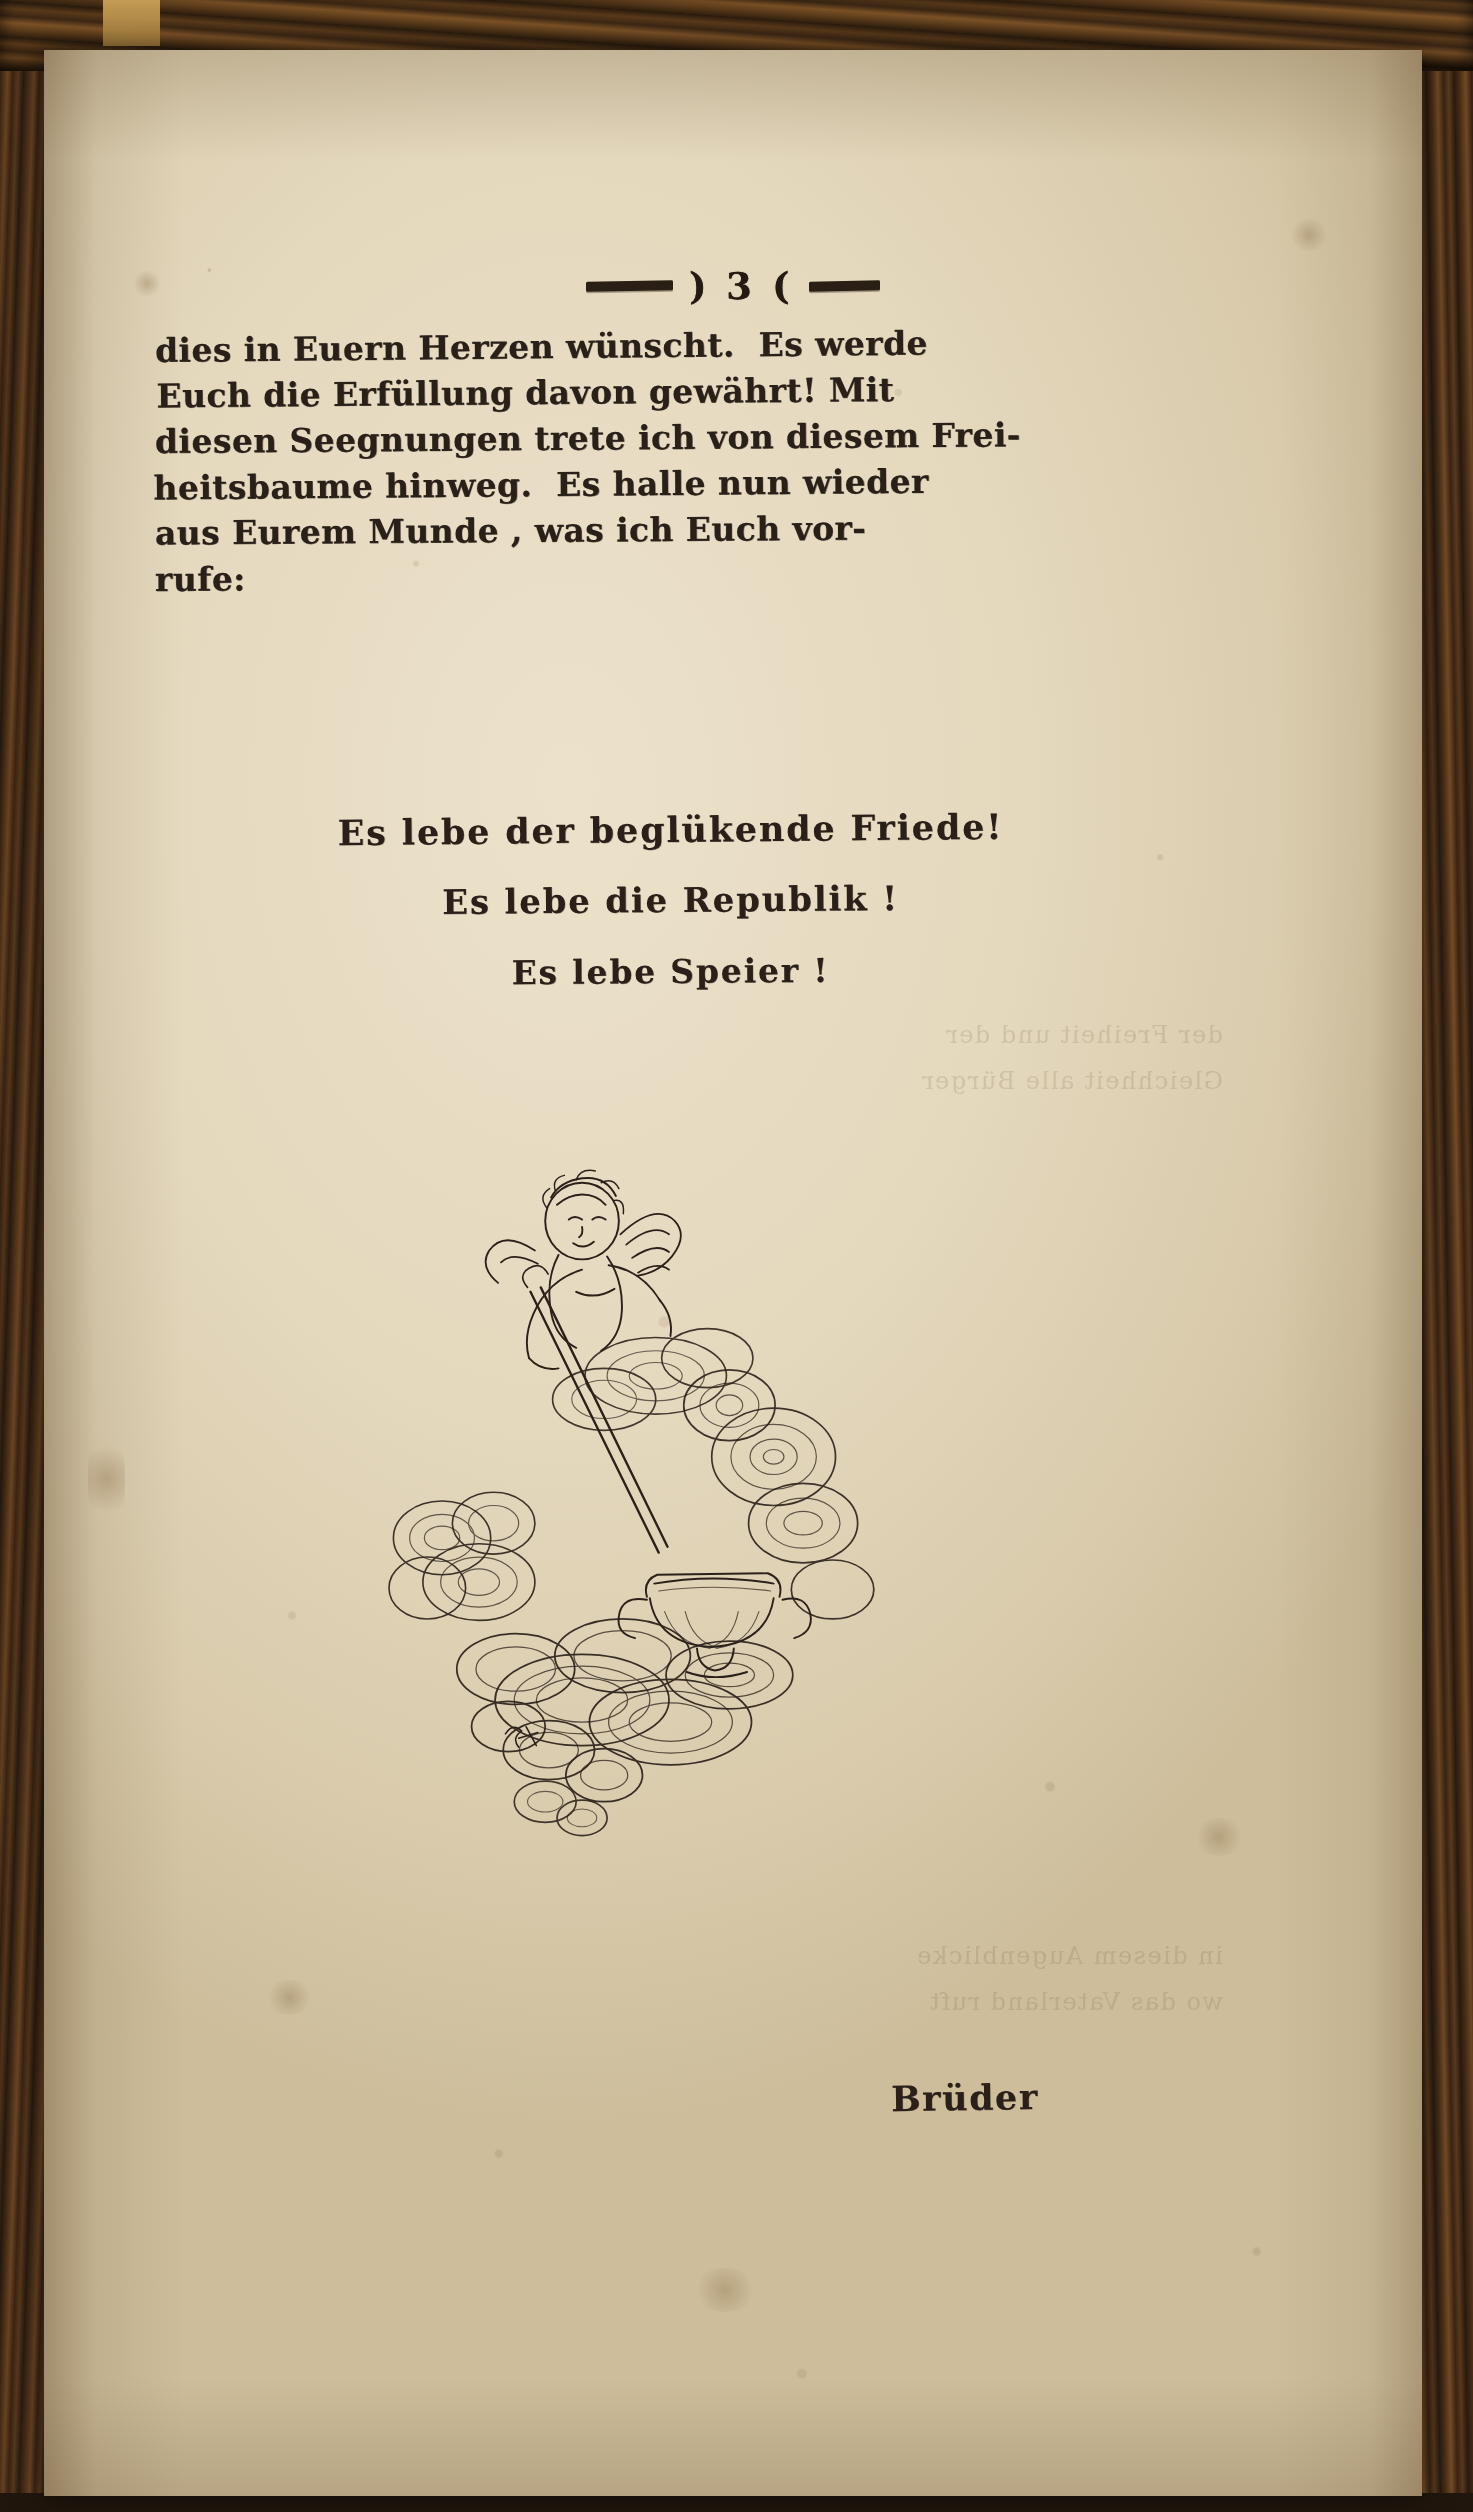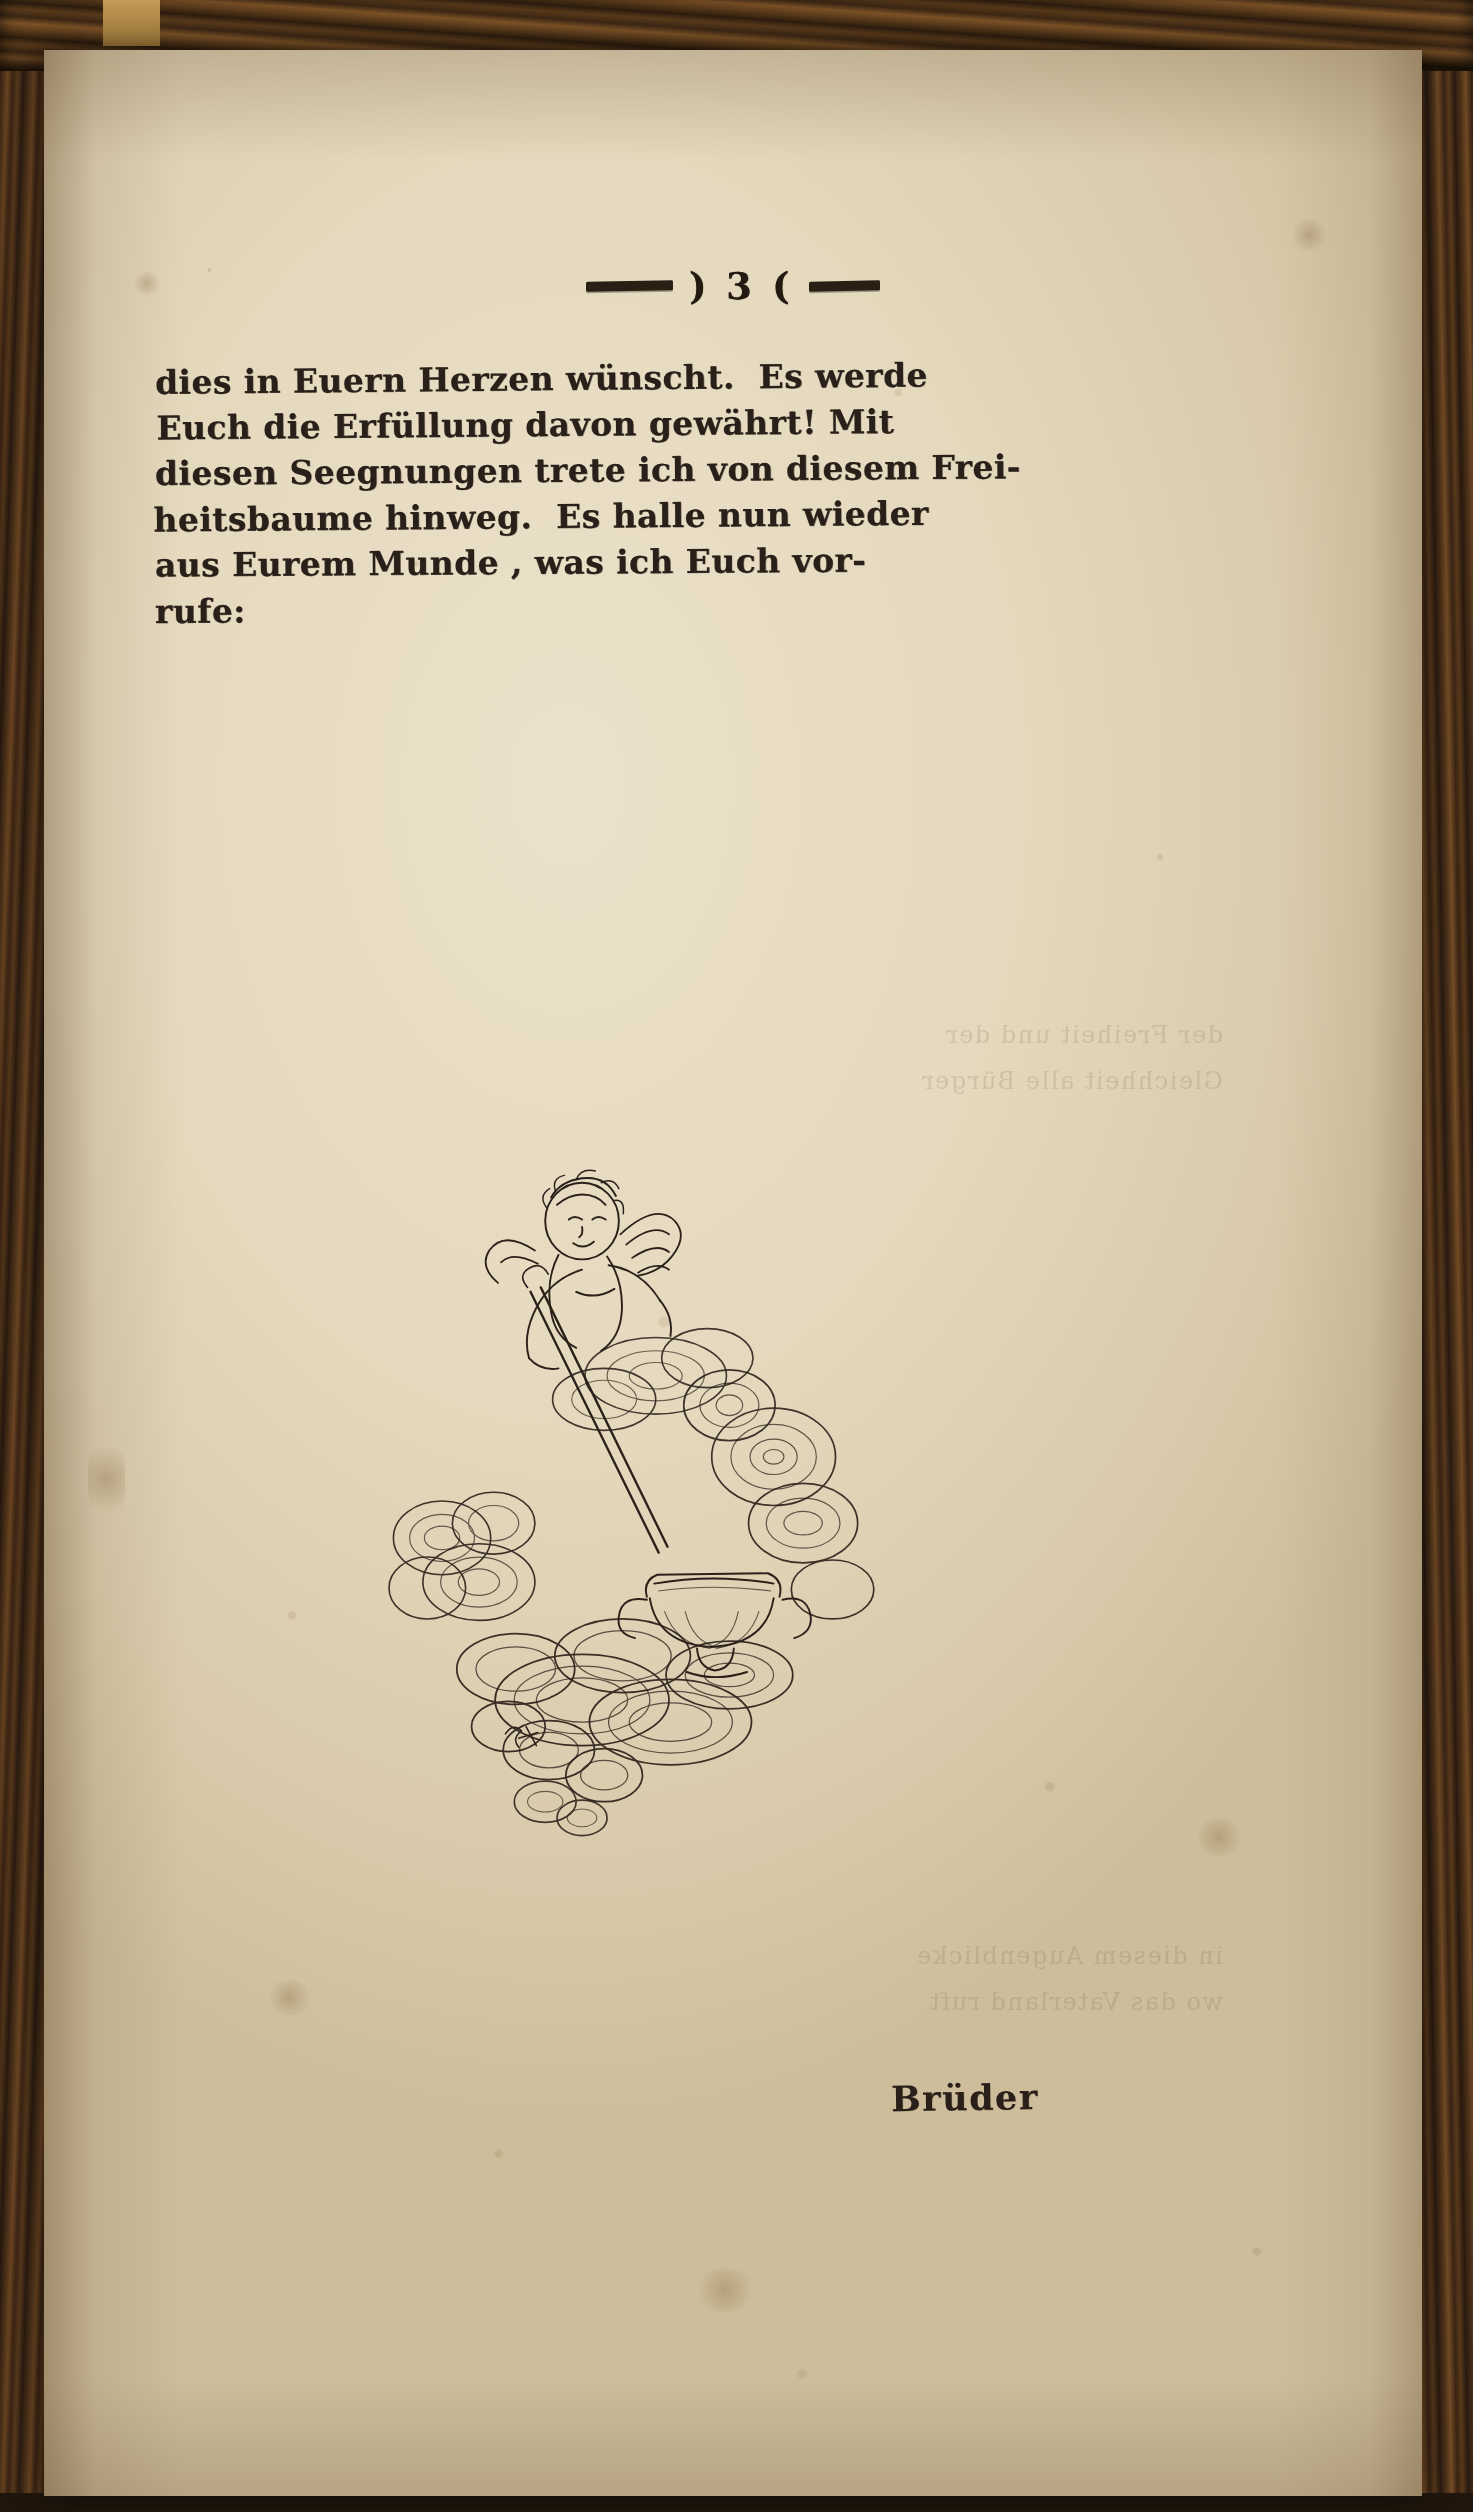--- a/index.html
+++ b/index.html
@@ -152,21 +152,20 @@
     letter-spacing: 3.7px;
     transform: rotate(-.6deg);
     text-shadow: 0 0 0.7px rgba(32,22,13,.8);
   }
 
   
   .body-block {
     position: absolute;
     left: 111px; top: 273px;
     width: 1031px;
-    margin-top: 32px;
   }
   .bline {
     font-family: "DejaVu Serif", serif;
     font-weight: 700;
     font-size: 33px;
     line-height: 46px;
     color: #29201a;
     letter-spacing: 0.4px;
     white-space: pre;
     text-shadow:
@@ -268,20 +267,25 @@
 
       <div class="body-block">
         <div class="bline l1">dies in Euern Herzen wünscht.  Es werde</div>
         <div class="bline l2">Euch die Erfüllung davon gewährt! Mit</div>
         <div class="bline l3">diesen Seegnungen trete ich von diesem Frei-</div>
         <div class="bline l4">heitsbaume hinweg.  Es halle nun wieder</div>
         <div class="bline l5">aus Eurem Munde , was ich Euch vor-</div>
         <div class="bline l6">rufe:</div>
       </div>
 
+      <div class="acclaim">
+        <div class="aline a1">Es lebe der beglükende Friede!</div>
+        <div class="aline a2">Es lebe die Republik !</div>
+        <div class="aline a3">Es lebe Speier !</div>
+      </div>
 
       <div class="vignette">
         <svg viewBox="0 0 760 950" xmlns="http://www.w3.org/2000/svg" aria-hidden="true">
           <defs>
             <g id="hatch">
               <path d="M0 0 q18 -9 36 0" fill="none" stroke="#2a2019" stroke-width="2.2"></path>
             </g>
           </defs>
           <g stroke="#2b211a" fill="none" stroke-linecap="round">
 

